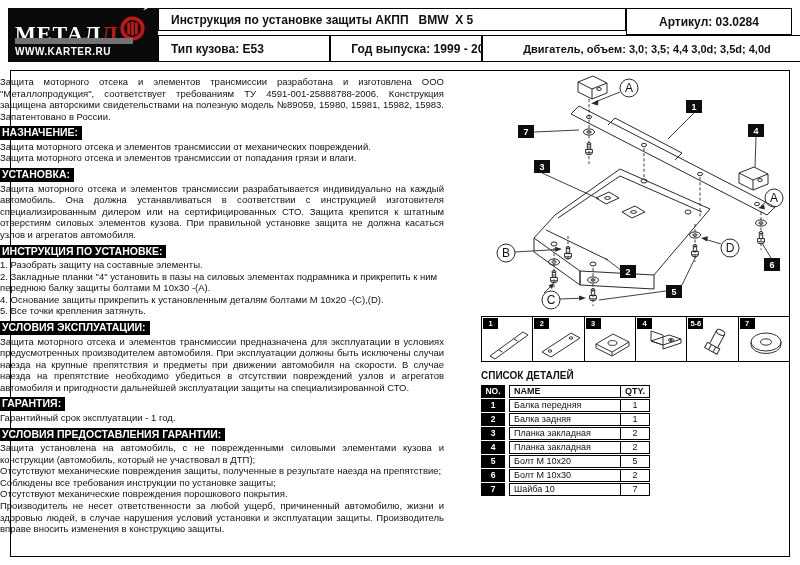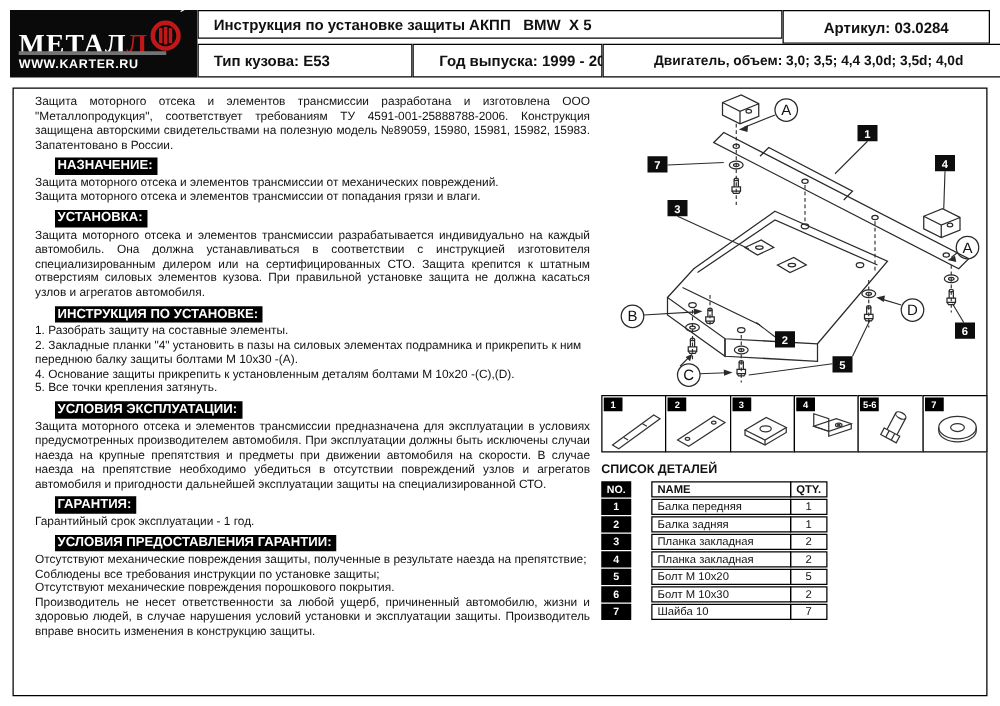--- a/index.html
+++ b/index.html
@@ -19,30 +19,30 @@
   .logo { position:absolute; left:8px; top:8px; width:150px; height:54px; background:#0a0a0a;
           color:#fff; overflow:hidden; }
   .logo-top { position:absolute; left:7px; top:8px; display:flex; align-items:flex-end; }
   .logo-metal { font-family:"Liberation Serif", serif; font-weight:bold; font-size:22px;
                 letter-spacing:1px; line-height:22px; }
   .logo-metal .red { color:#c01818; }
   .logo-emblem { margin-left:1px; display:inline-block; }
   .logo-vertical { position:absolute; right:8px; top:1px; color:#fff; font-size:6.5px; font-weight:bold;
                    letter-spacing:1.5px; transform:rotate(62deg); transform-origin:top right; white-space:nowrap; }
   .logo-site { position:absolute; left:7px; bottom:5px; font-size:10px; font-weight:bold;
-               border-top:3px solid #737373; padding-top:2px; width:118px; letter-spacing:.5px; }
+               border-top:6px solid #737373; padding-top:2px; width:118px; letter-spacing:.5px; }
 
   
   .main-box { position:absolute; left:10px; top:70px; width:780px; height:487px; border:1.5px solid #000; }
 
   
-  .left-col { position:absolute; left:28px; top:76px; width:444px; font-size:9.5px; line-height:11.6px; }
+  .left-col { position:absolute; left:0; top:76px; width:444px; font-size:9.5px; line-height:11.6px; }
   .para { text-align:justify; }
   .sec-bar { display:inline-block; background:#000; color:#fff; font-weight:bold;
-             font-size:10.5px; line-height:12.5px; padding:0 4px 1px 2px; margin:4px 16px 1px; }
+             font-size:10.5px; line-height:12.5px; padding:0 4px 1px 2px; margin:4px 0 1px; }
   .tline { text-align:left; }
 
   
   #diagram-svg { position:absolute; left:458px; top:72px; width:330px; height:242px; }
   #diagram-svg path, #diagram-svg polygon.ln, #diagram-svg ellipse, #diagram-svg polyline, #diagram-svg line
       { fill:none; stroke:#2a2a2a; stroke-width:1; }
   #diagram-svg .dash { stroke-dasharray:3,2.2; stroke-width:.9; }
   #diagram-svg .ldr  { stroke-width:.9; }
   #diagram-svg .cbox { fill:#0d0d0d; stroke:none; }
   #diagram-svg .cnum { fill:#fff; stroke:none; font:bold 9px "Liberation Sans",sans-serif; text-anchor:middle; }
@@ -56,21 +56,21 @@
   .badge { position:absolute; top:1px; left:1px; min-width:15px; height:11px; padding:0 2px; background:#000;
            color:#fff; font-size:7.5px; font-weight:bold; display:flex; align-items:center; justify-content:center; }
   .strip-cell svg { position:absolute; right:0; bottom:1px; }
   .strip-cell svg path, .strip-cell svg ellipse { fill:none; stroke:#333; stroke-width:1; }
 
   
   .list-title { position:absolute; left:481px; top:370px; font-size:10px; font-weight:bold;text-align:center; }
   .parts-table { position:absolute; left:481px; top:385px; }
   .prow { display:flex; align-items:stretch; height:12.5px; margin-bottom:1.5px; }
   .pno { width:24px; background:#000; color:#fff; font-size:8.5px; font-weight:bold;
-         display:flex; align-items:center; justify-content:center; margin-right:16px; }
+         display:flex; align-items:center; justify-content:center; margin-right:4px; }
   .pname { width:112px; border:1px solid #000; font-size:9px; padding-left:4px; display:flex; align-items:center; }
   .pqty  { width:30px; border:1px solid #000; margin-left:-1px; font-size:9px;
            display:flex; align-items:center; justify-content:center; }
   .phead .pname, .phead .pqty { font-weight:bold; }
 
   
   .torque-table { position:absolute; left:480px; top:512px; border-collapse:collapse;
                   font-size:8.5px; }
   .torque-table td { border:1px solid #000; height:13.5px; text-align:center; padding:0 2px; }
   .torque-table td.lbl { width:90px; }
@@ -121,20 +121,21 @@
     <div class="tline">4. Основание защиты прикрепить к установленным деталям болтами М 10х20 -(С),(D).</div>
     <div class="tline">5. Все точки крепления затянуть.</div>
 
     <div class="sec-bar">УСЛОВИЯ ЭКСПЛУАТАЦИИ:</div>
     <div class="para">Защита моторного отсека и элементов трансмиссии предназначена для эксплуатации в условиях предусмотренных производителем автомобиля. При эксплуатации должны быть исключены случаи наезда на крупные препятствия и предметы при движении автомобиля на скорости. В случае наезда на препятствие необходимо убедиться в отсутствии повреждений узлов и агрегатов автомобиля и пригодности дальнейшей эксплуатации защиты на специализированной СТО.</div>
 
     <div class="sec-bar">ГАРАНТИЯ:</div>
     <div class="tline">Гарантийный срок эксплуатации - 1 год.</div>
 
     <div class="sec-bar">УСЛОВИЯ ПРЕДОСТАВЛЕНИЯ ГАРАНТИИ:</div>
+    <div class="para">Защита установлена на автомобиль, с не поврежденными силовыми элементами кузова и конструкции (автомобиль, который не участвовал в ДТП);</div>
     <div class="tline">Отсутствуют механические повреждения защиты, полученные в результате наезда на препятствие;</div>
     <div class="tline">Соблюдены все требования инструкции по установке защиты;</div>
     <div class="tline">Отсутствуют механические повреждения порошкового покрытия.</div>
     <div class="para">Производитель не несет ответственности за любой ущерб, причиненный автомобилю,  жизни и здоровью людей, в случае нарушения условий установки и эксплуатации защиты. Производитель вправе вносить изменения в конструкцию защиты.</div>
 
     
   </div>
 
   <svg id="diagram-svg" viewBox="0 0 330 242">
     <defs>

